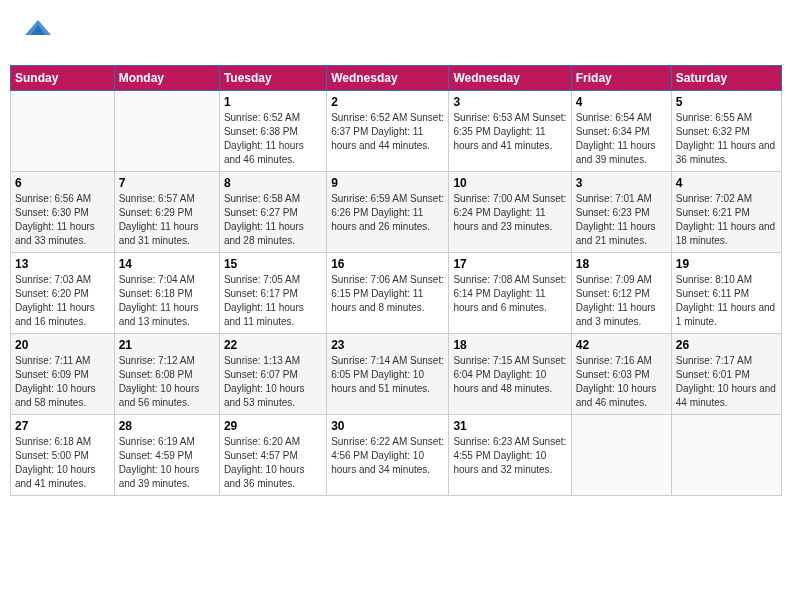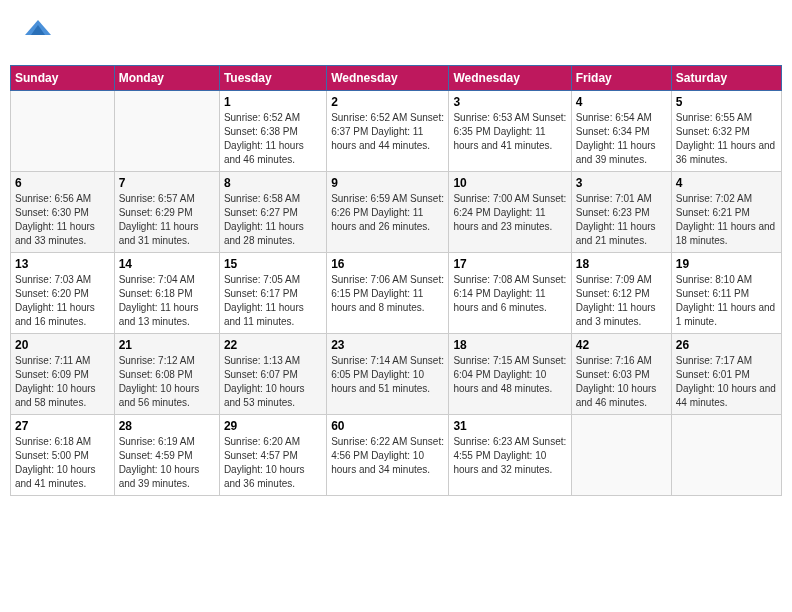--- a/index.html
+++ b/index.html
@@ -301,21 +301,21 @@
 Sunset: 4:59 PM
 Daylight: 10 hours and 39 minutes.</div>
         </td>
         <td>
           <span class="day-num">29</span>
           <div class="day-info">Sunrise: 6:20 AM
 Sunset: 4:57 PM
 Daylight: 10 hours and 36 minutes.</div>
         </td>
         <td>
-          <span class="day-num">60</span>
+          <span class="day-num">30</span>
           <div class="day-info">Sunrise: 6:22 AM
 Sunset: 4:56 PM
 Daylight: 10 hours and 34 minutes.</div>
         </td>
         <td>
           <span class="day-num">31</span>
           <div class="day-info">Sunrise: 6:23 AM
 Sunset: 4:55 PM
 Daylight: 10 hours and 32 minutes.</div>
         </td>

